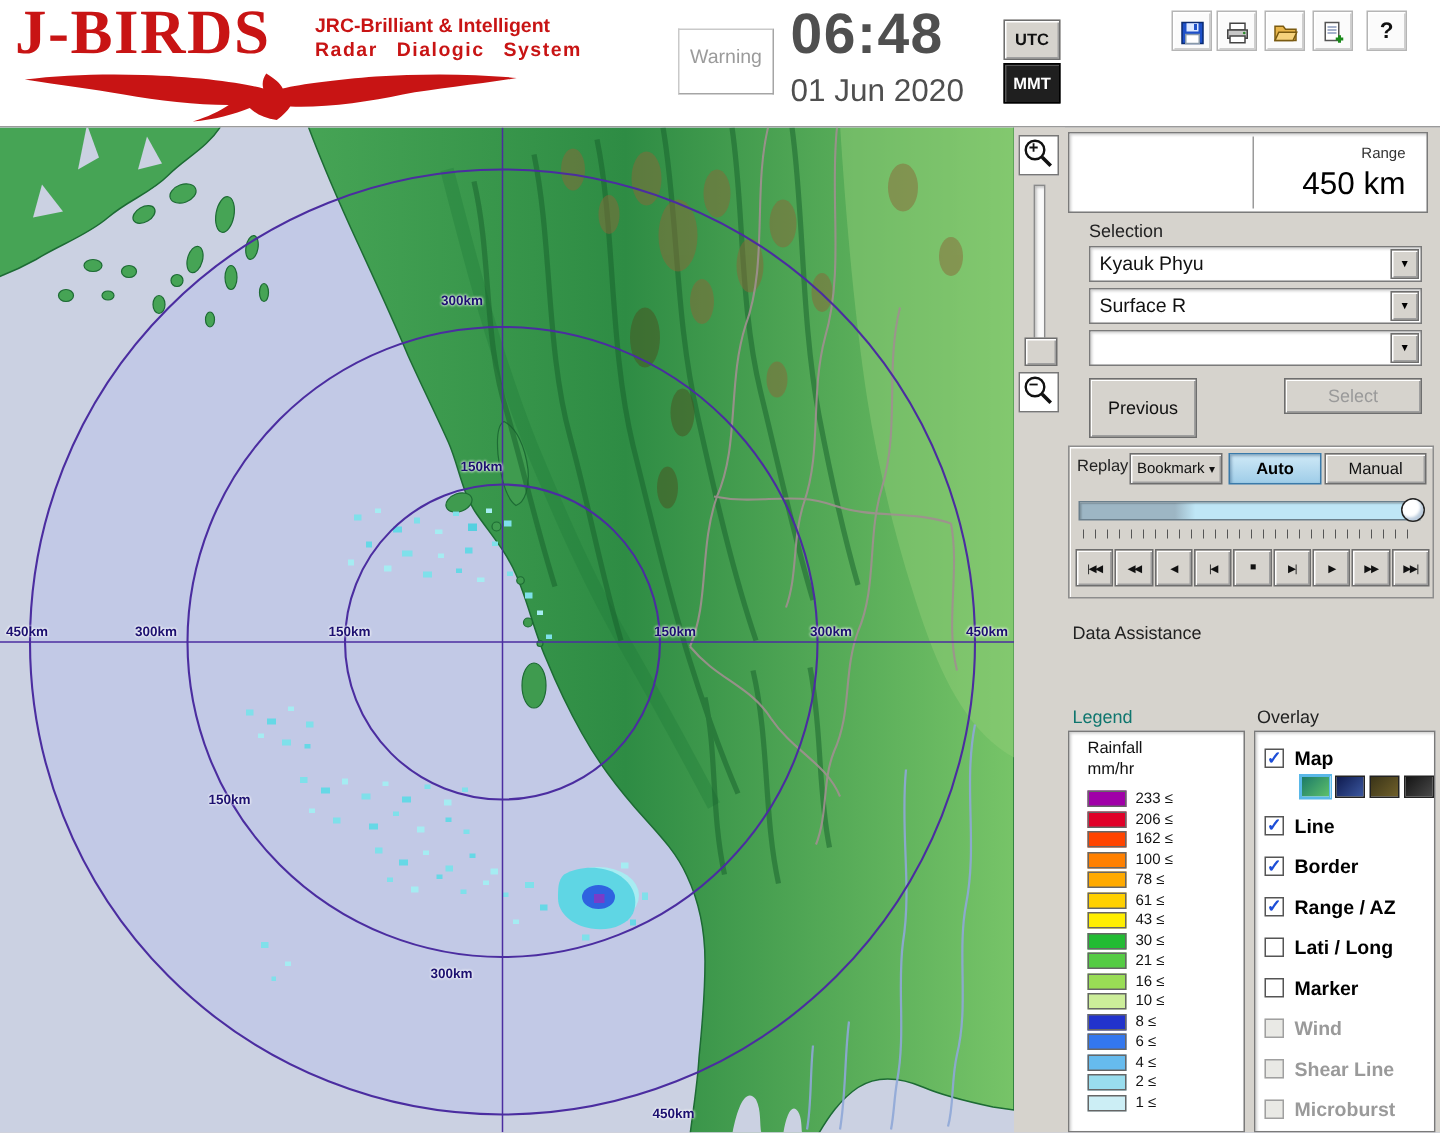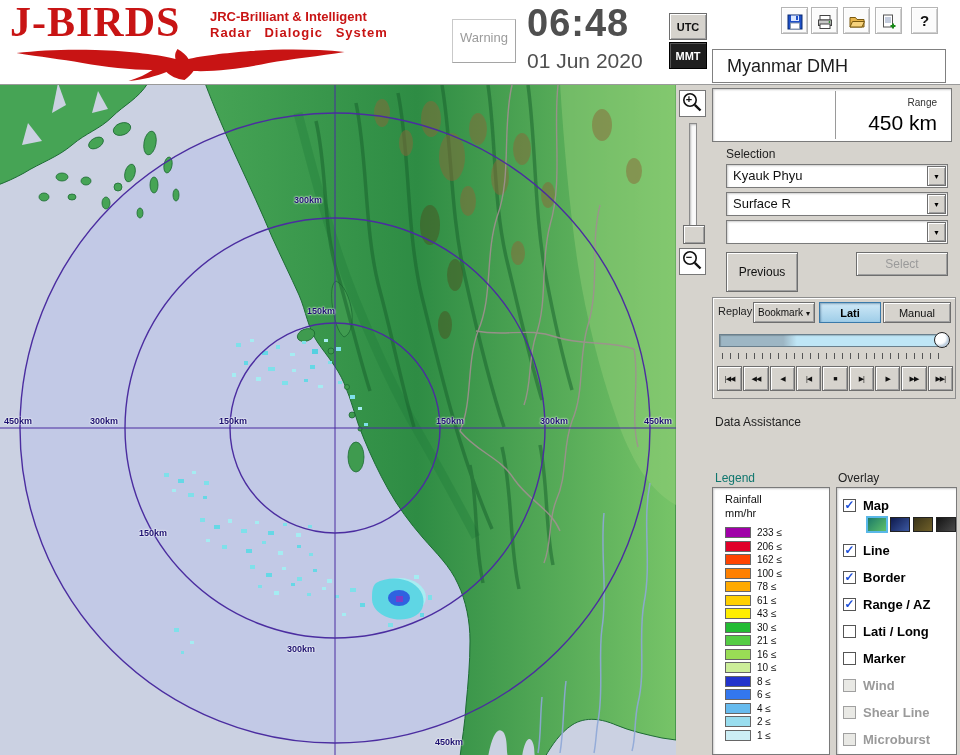--- a/index.html
+++ b/index.html
@@ -163,23 +163,20 @@
         <line x1="5" y1="7" x2="11" y2="7" stroke="#8899bb"></line>
         <line x1="5" y1="9" x2="11" y2="9" stroke="#8899bb"></line>
         <line x1="13" y1="10.5" x2="13" y2="15.5" stroke="#1a8a1a" stroke-width="2"></line>
         <line x1="10.5" y1="13" x2="15.5" y2="13" stroke="#1a8a1a" stroke-width="2"></line>
       </svg>
     </button>
     <button id="btn-help" class="hbtn">
       <span>?</span>
     </button>
 
-    <div id="station-box">
-      <span>Myanmar DMH</span>
-    </div>
   </div>
 
   <div id="map-area">
     <svg width="676" height="670" viewBox="0 0 676 670">
       <defs>
         <linearGradient id="lg" x1="0" y1="0" x2="1" y2="0">
           <stop offset="0" stop-color="#46a455"></stop>
           <stop offset="0.45" stop-color="#2e8c44"></stop>
           <stop offset="1" stop-color="#77c468"></stop>
         </linearGradient>
@@ -424,21 +421,21 @@
     </div>
 
     <button id="prev-btn" class="w95">Previous</button>
     <button id="select-btn" class="w95 disabled">Select</button>
 
     <div id="replay-box">
       <span id="replay-label">Replay</span>
       <button id="bookmark-btn" class="w95">
         <span>Bookmark</span><span class="dd-mini">▾</span>
       </button>
-      <button id="auto-btn">Lati</button>
+      <button id="auto-btn">Auto</button>
       <button id="manual-btn" class="w95">Manual</button>
       <div id="replay-slider">
         <div id="replay-handle"></div>
       </div>
       <div id="replay-ticks"></div>
       <div id="playback">
           <button class="pbtn w95">|◀◀</button>
           <button class="pbtn w95">◀◀</button>
           <button class="pbtn w95">◀</button>
           <button class="pbtn w95">|◀</button>

